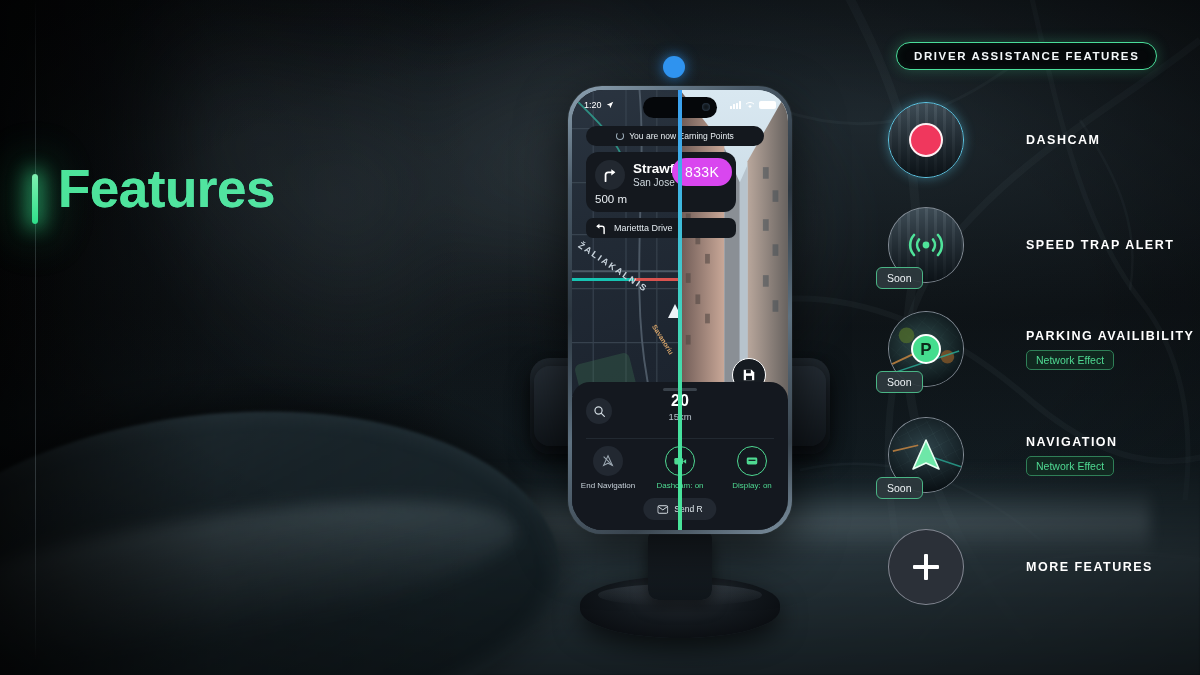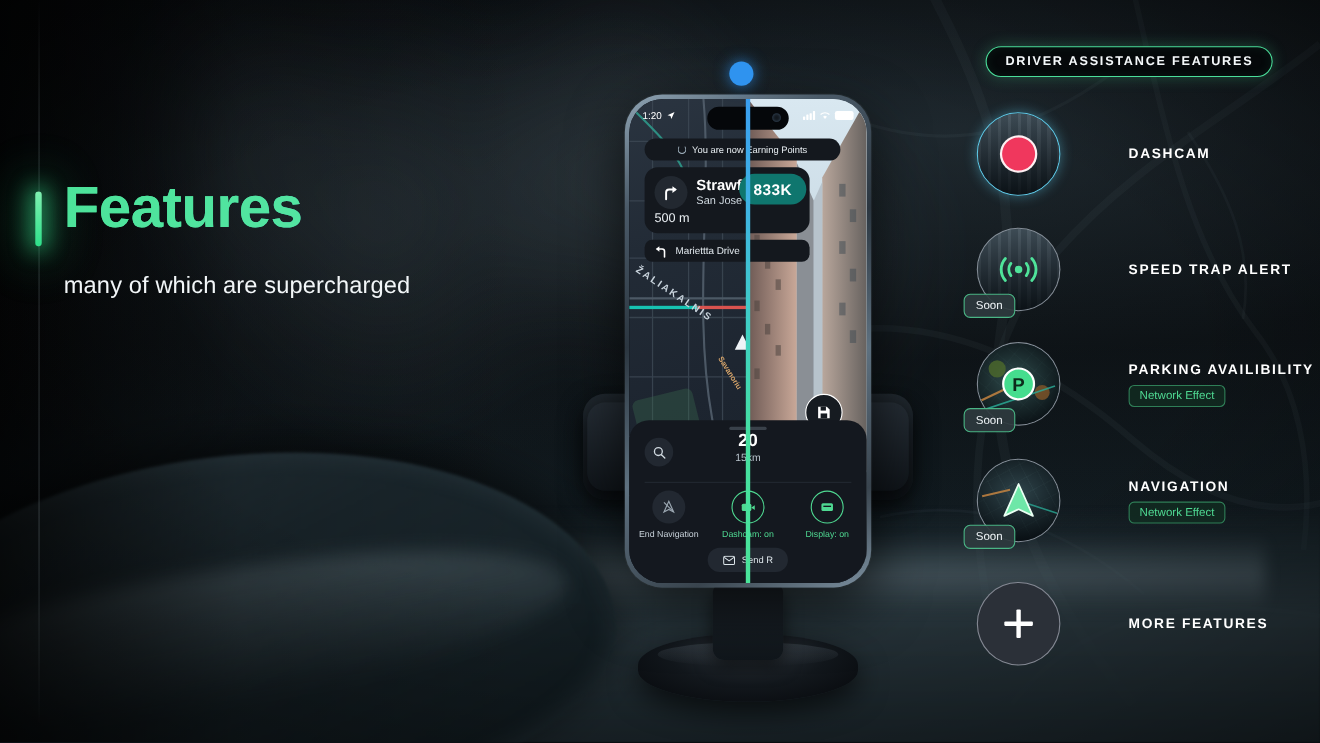--- a/index.html
+++ b/index.html
@@ -163,22 +163,22 @@
     display:flex; align-items:center; justify-content:center; }
   .turn-main{ font-size:13.5px; font-weight:700; color:#fff; line-height:1.1; white-space:nowrap; }
   .turn-sub{ font-size:10px; color:#cfd8df; margin-top:1px; }
   .turn-dist{ font-size:11.5px; color:#e9eef2; margin-top:3px; }
   .thencard{ position:absolute; left:14px; top:128px; width:150px; height:20px; z-index:8;
     background:#14181e; border-radius:7px; display:flex; align-items:center; gap:7px; padding:0 8px;
     font-size:9px; color:#e3eaef; white-space:nowrap; }
 
   
   .pill833{ position:absolute; left:100px; top:68px; z-index:9; height:28px; padding:0 13px;
-    background:#0f766e; border-radius:14px; display:flex; align-items:center;
-    font-size:14px; font-weight:700; color:#fff; letter-spacing:.4px; }
+    background:#d946ef; border-radius:14px; display:flex; align-items:center;
+    font-size:14px; font-weight:400; color:#fff; letter-spacing:.4px; }
 
   
   .savebtn{ position:absolute; right:22px; top:268px; z-index:8; width:34px; height:34px;
     border-radius:50%; background:#161b21; border:1.5px solid #fff;
     display:flex; align-items:center; justify-content:center; }
   .savelabel{ position:absolute; right:8px; top:308px; z-index:8; font-size:8.5px; color:#fff; }
 
   
   .sheet{ position:absolute; left:0; bottom:0; width:100%; height:148px; z-index:9;
     background:#14181f; border-radius:18px 18px 0 0; }
@@ -292,21 +292,20 @@
   <div class="bg-vignette"></div>
 
   <div class="vrule"></div>
   <div class="accent"></div>
 
   <div class="copy">
     <div class="headline">
       <span class="l2">Features</span>
     </div>
     <div class="subcopy">
-      <div>many of which are supercharged</div>
     </div>
   </div>
 
   <div class="mount-wrap">
     <div class="mount-base"></div>
     <div class="mount-neck"></div>
     <div class="mount-arm"></div>
     <div class="clamp l"></div>
     <div class="clamp r"></div>
 

